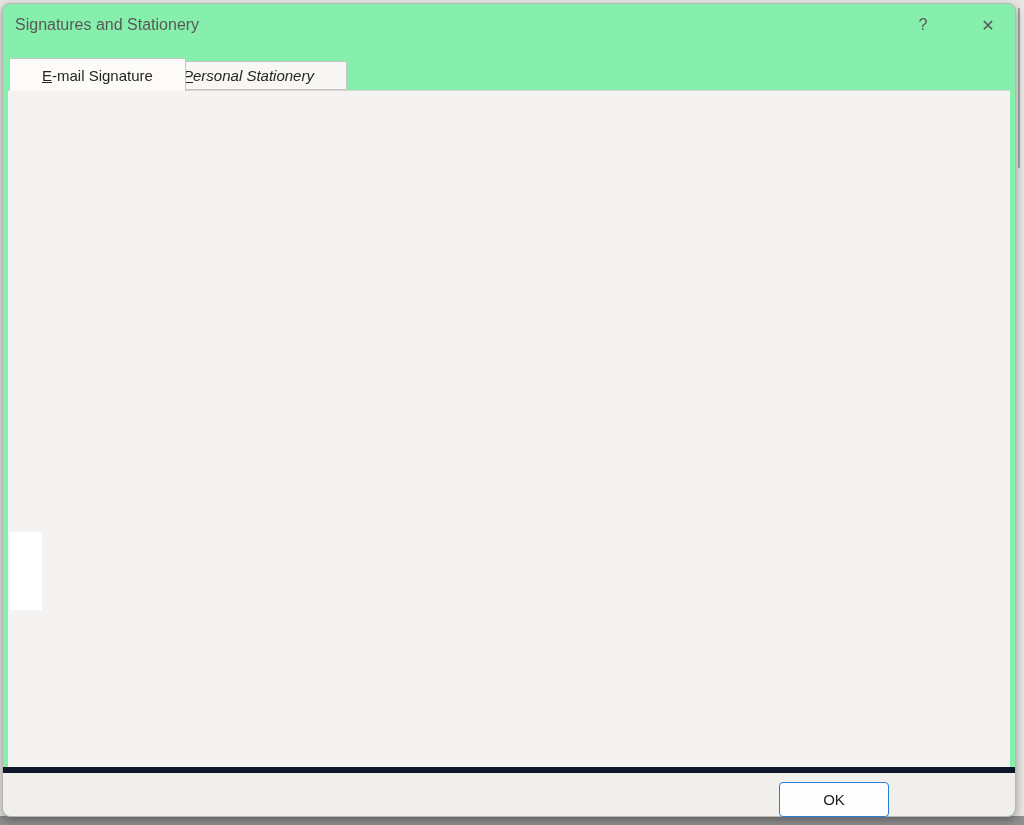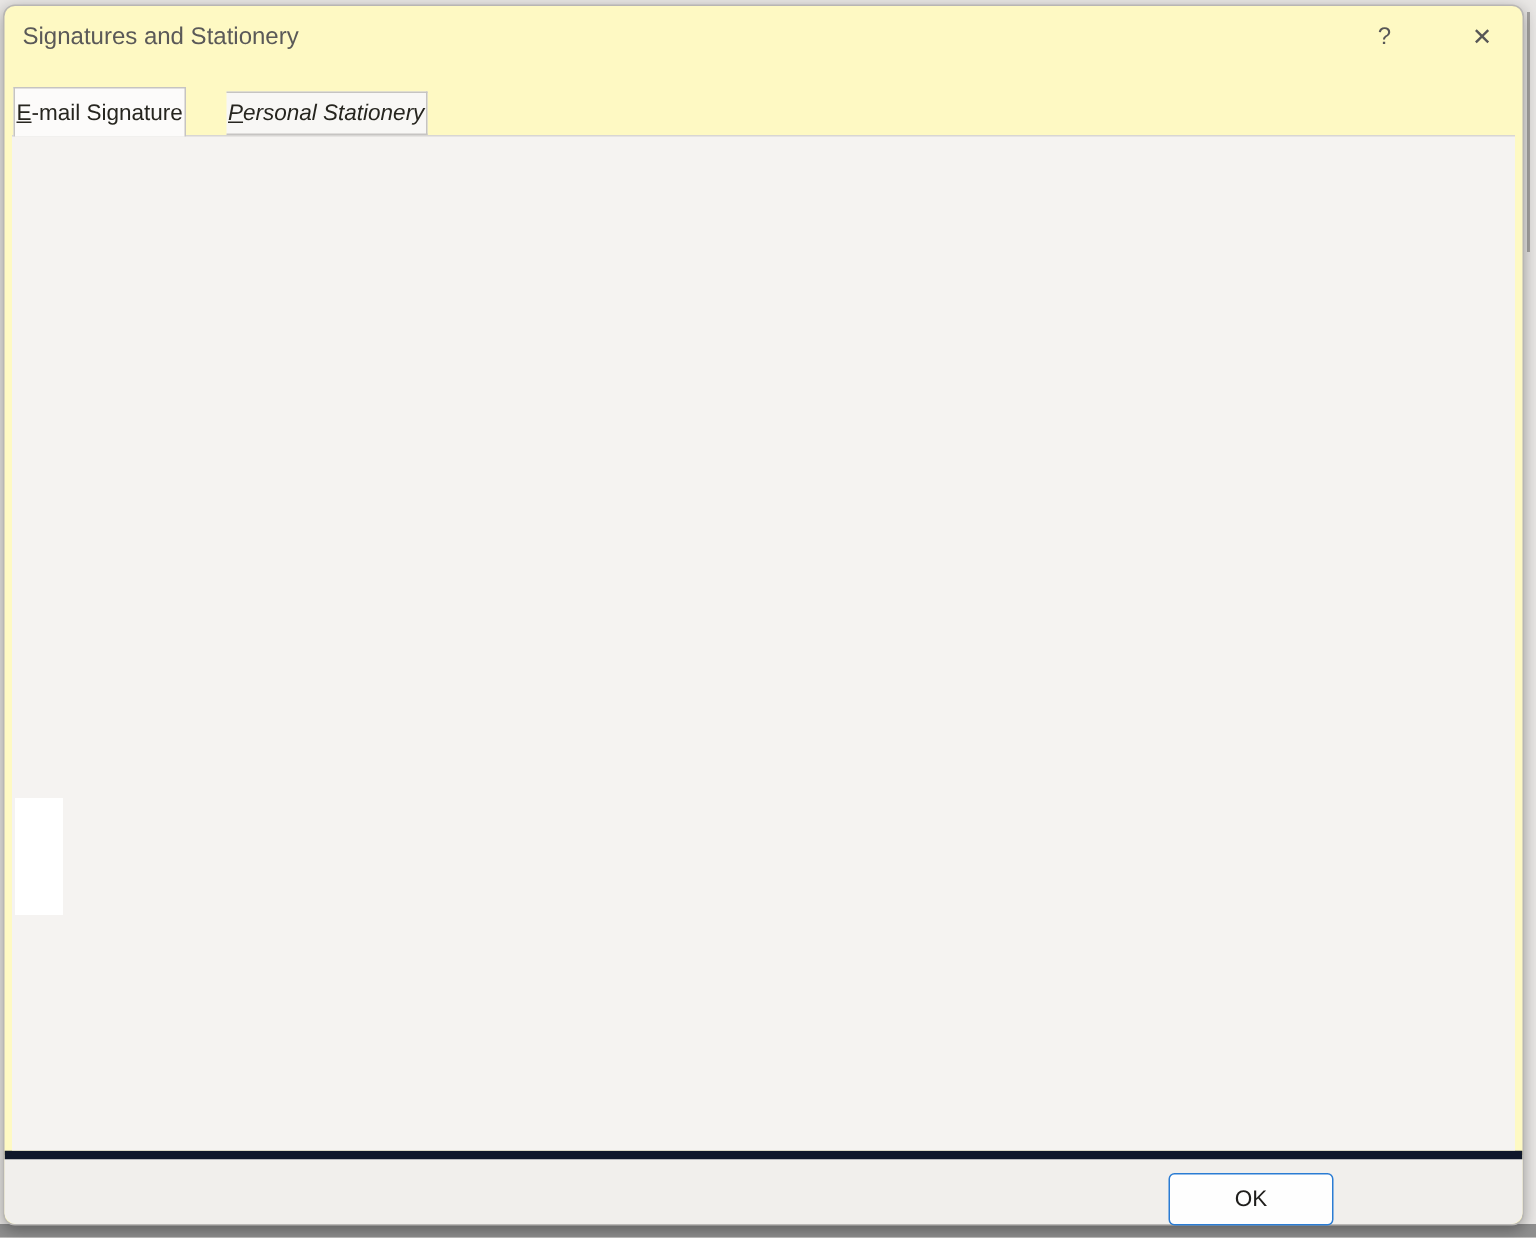--- a/index.html
+++ b/index.html
@@ -7,27 +7,27 @@
     width:1024px;height:825px;position:relative;overflow:hidden;
     background:#e9e7e5;
     font-family:"Liberation Sans", sans-serif;
     -webkit-font-smoothing:antialiased;
   }
   .abs{position:absolute;}
   .bgstrip-bottom{left:0;top:816px;width:1024px;height:9px;background:#8f8f8f;}
   .bgstrip-right{left:1018px;top:8px;width:2px;height:160px;background:#a6a4a2;}
   .dialog{
     left:2px;top:3px;width:1012px;height:812px;
-    background:#fef9c3;border:1px solid #b8b6b4;border-radius:8px;
+    background:#86efac;border:1px solid #b8b6b4;border-radius:8px;
     box-shadow:0 3px 10px rgba(0,0,0,.35);
   }
   .titlebar-title{left:12px;top:12px;font-size:16px;color:#5a5958;}
   .cap-btn{width:30px;height:26px;top:8px;display:flex;align-items:center;justify-content:center;
     font-size:16px;color:#585756;cursor:default;}
-  .tab{top:54px;height:32px;display:flex;align-items:center;padding:0 1px;
+  .tab{top:54px;height:32px;display:flex;align-items:center;padding:0 32px;
     font-size:15px;color:#26251f;border:1px solid #c6c4c2;box-sizing:border-box;text-align:center;}
   .tab.active{background:#fcfbfa;border-bottom:none;z-index:3;height:33px;}
   .tab.inactive{background:#f8f7f5;top:57px;height:29px;border-left:none;z-index:2;font-style:italic;}
   .page{left:5px;top:86px;width:1002px;height:676px;background:#f5f3f1;border-top:1px solid #d8d6d4;z-index:1;}
   .k{text-decoration:underline;}
   .grouphdr{display:flex;align-items:center;gap:8px;font-size:15px;color:#24231f;}
   .grouphdr .line{flex:1;height:1px;background:#e0deda;}
   .listbox{left:36px;top:135px;width:480px;height:134px;background:#fff;border:1px solid #9b9997;box-sizing:border-box;}
   .sel-row{left:2px;top:4px;width:456px;height:21px;background:#1178d7;}
   .sel-block{left:2px;top:0px;width:94px;height:28px;background:#0f74d2;color:#fff;font-size:14px;

